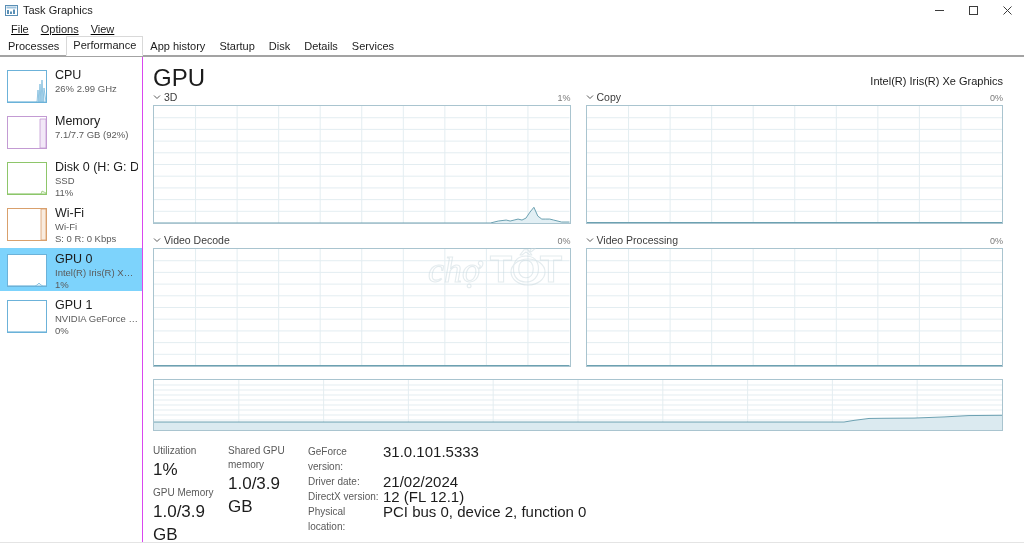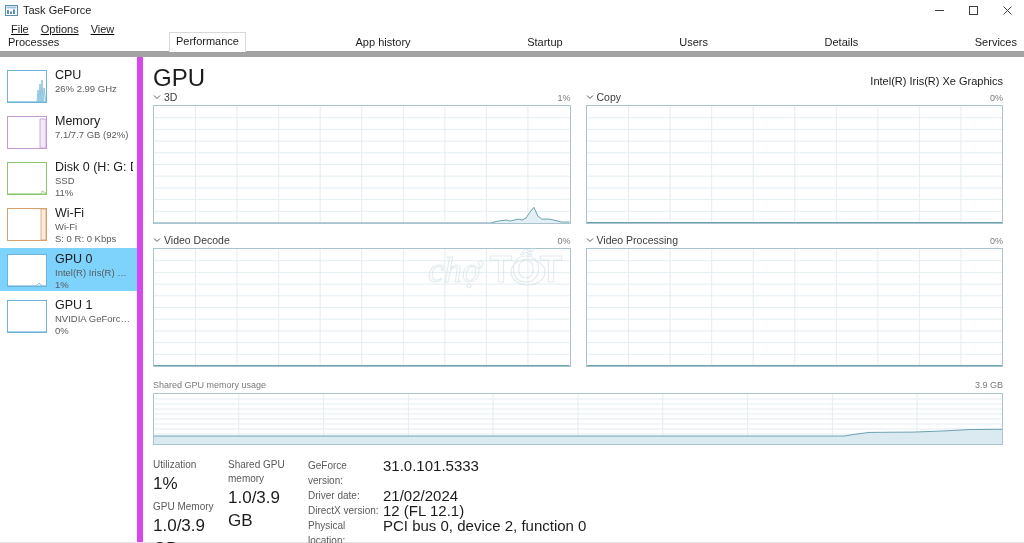--- a/index.html
+++ b/index.html
@@ -35,40 +35,40 @@
     text-decoration: underline;
   }
   #menubar .mi {
     font-size: 11px; color: #1c1c1c; padding: 1px 6px; line-height: 14px;
   }
 
   
   #tabbar {
     height: 19px; display: flex; align-items: flex-end;
     padding-left: 1px; background: #ffffff;
-    border-bottom: 6px solid #a3a3a3; position: relative; justify-content: space-between;
+    border-bottom: 2px solid #a3a3a3; position: relative;
   }
   #tabbar .tab {
     font-size: 11px; color: #1c1c1c; padding: 2px 6px 3px 6px;
     line-height: 13px; border: 1px solid transparent;
     border-bottom: none; position: relative; top: 1px;
     white-space: nowrap;
   }
   #tabbar .tab.active {
     background: #ffffff; border-color: #d9d9d9;
     border-bottom: 1px solid #ffffff; z-index: 2;
   }
 
   
   #content { display: flex; height: 485px; }
 
   
   #sidebar {
     width: 143px; flex: none; background: #ffffff;
-    border-right: 6px solid #d946ef;
+    border-right: 1px solid #d946ef;
     padding-top: 7px; position: relative;
   }
   .side-item {
     height: 43px; display: flex; align-items: flex-start;
     padding: 3px 4px 3px 7px; margin-bottom: 3px;
     position: relative;
   }
   .side-item.selected { background: #7dd3fc; }
   .side-thumb {
     width: 40px; height: 33px; flex: none; margin-right: 8px; margin-top: 3px;
@@ -148,21 +148,21 @@
 <div id="titlebar">
   <span class="tm-icon">
     <svg width="13" height="13" viewBox="0 0 13 13">
       <rect x="0.5" y="1.5" width="12" height="10" fill="#ffffff" stroke="#5a8fb5" stroke-width="1"></rect>
       <rect x="1.5" y="2.5" width="10" height="2" fill="#9fc4de"></rect>
       <rect x="2" y="6" width="2" height="4" fill="#5a8fb5"></rect>
       <rect x="5" y="7.5" width="2" height="2.5" fill="#5a8fb5"></rect>
       <rect x="8" y="5.5" width="2" height="4.5" fill="#5a8fb5"></rect>
     </svg>
   </span>
-  <span class="tm-title">Task GeForce</span>
+  <span class="tm-title">Task Graphics</span>
   <div id="wincontrols">
     <div class="wc">
       <svg width="11" height="11" viewBox="0 0 11 11">
           <line x1="1" y1="5.5" x2="10" y2="5.5" stroke="#3c3c3c" stroke-width="1"></line>
         </svg>
     </div>
     <div class="wc">
       <svg width="11" height="11" viewBox="0 0 11 11">
           <rect x="1.5" y="1.5" width="8" height="8" fill="none" stroke="#3c3c3c" stroke-width="1"></rect>
         </svg>
@@ -180,21 +180,21 @@
   <span class="mi">File</span>
   <span class="mi">Options</span>
   <span class="mi">View</span>
 </div>
 
 <div id="tabbar">
   <span class="tab">Processes</span>
   <span class="tab active">Performance</span>
   <span class="tab">App history</span>
   <span class="tab">Startup</span>
-  <span class="tab">Users</span>
+  <span class="tab">Disk</span>
   <span class="tab">Details</span>
   <span class="tab">Services</span>
 </div>
 
 <div id="content">
 
   <div id="sidebar">
 
     <div class="side-item">
       <div class="side-thumb">
@@ -438,24 +438,20 @@
             </g>
             <path d="M0,118.5 L420,118.5" fill="none" stroke="#6a9fb0" stroke-width="1"></path>
           </svg>
         </div>
       </div>
     </div>
 
     <div class="mem-gap"></div>
 
     <div class="graph-block">
-      <div class="graph-label-row">
-        <span class="gl-right">Shared GPU memory usage</span>
-        <span class="gl-right">3.9 GB</span>
-      </div>
       <div class="plot h-mem">
         <svg viewBox="0 0 848 52" preserveAspectRatio="none">
           <g stroke="#e3edf1" stroke-width="1">
             <line x1="84.8" y1="0" x2="84.8" y2="52"></line>
               <line x1="169.6" y1="0" x2="169.6" y2="52"></line>
             <line x1="254.4" y1="0" x2="254.4" y2="52"></line>
               <line x1="339.2" y1="0" x2="339.2" y2="52"></line>
             <line x1="424" y1="0" x2="424" y2="52"></line>
               <line x1="508.8" y1="0" x2="508.8" y2="52"></line>
             <line x1="593.6" y1="0" x2="593.6" y2="52"></line>

